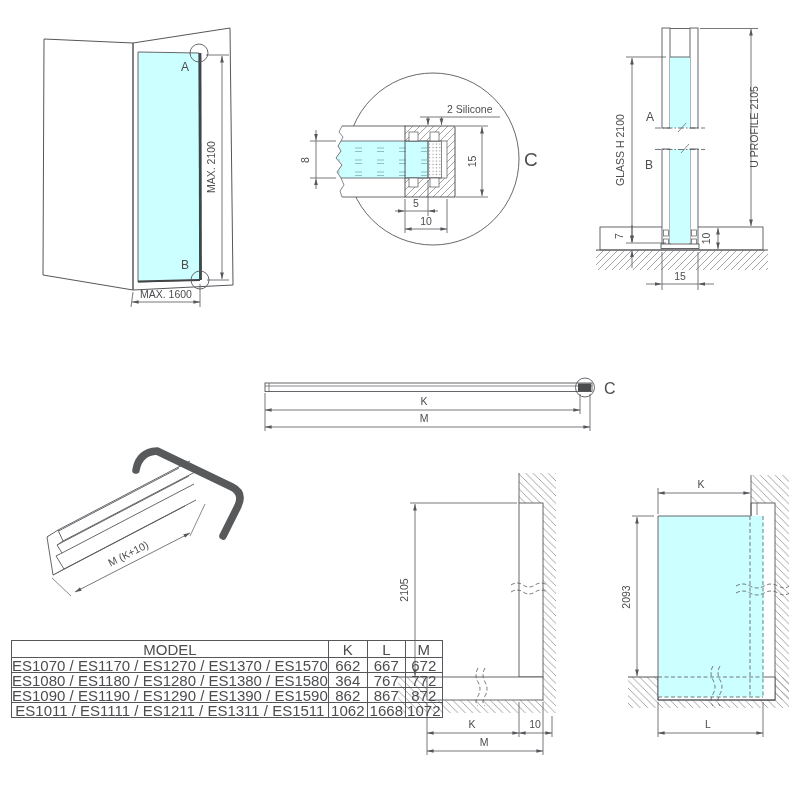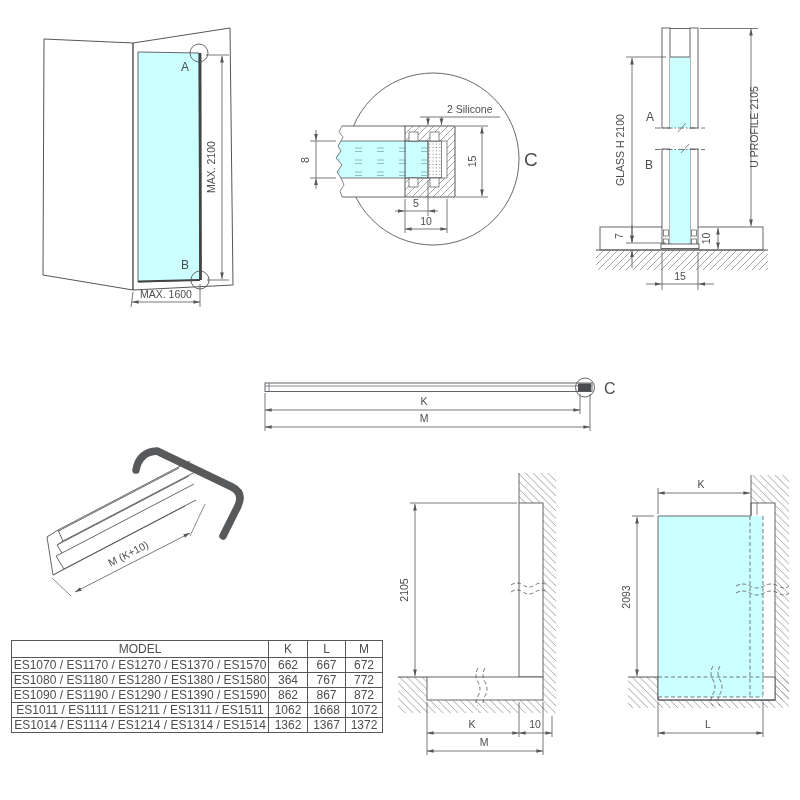--- a/index.html
+++ b/index.html
@@ -12,21 +12,21 @@
   svg text.cbar{font-size:16px;}
   .ln{stroke:#56575b;stroke-width:1;fill:none;}
   .ln9{stroke:#56575b;stroke-width:0.9;fill:none;}
   .thin{stroke:#56575b;stroke-width:0.7;fill:none;}
   .dim{stroke:#56575b;stroke-width:0.8;fill:none;}
   .dsh{stroke:#56575b;stroke-width:0.8;fill:none;stroke-dasharray:4 2.5;}
   .ddt{stroke:#56575b;stroke-width:0.8;fill:none;stroke-dasharray:6 2 1.5 2;}
   .wfill{fill:#ffffff;}
   .glass{fill:#ccffff;}
   .tablewrap{position:absolute;left:11px;top:640px;}
-  table.models{border-collapse:collapse;font-size:12px;color:#4c4d4f;table-layout:fixed;}
+  table.models{border-collapse:collapse;font-size:15px;color:#4c4d4f;table-layout:fixed;}
   table.models th,table.models td{border:1px solid #56575b;padding:0;height:14px;
       line-height:13px;font-weight:normal;white-space:nowrap;overflow:hidden;}
   table.models th{height:16px;text-align:center;}
   td.mcell{text-align:center;padding-left:3px;margin-top:43px;}
   td.ncell{text-align:center;}
   col.cmodel{width:257px;} col.ck{width:39px;} col.cl{width:38px;} col.cm{width:37px;}
 </style>
 </head>
 <body>
 
@@ -286,22 +286,16 @@
         <td class="ncell">862</td>
         <td class="ncell">867</td>
         <td class="ncell">872</td>
       </tr>
       <tr>
         <td class="mcell">ES1011 / ES1111 / ES1211 / ES1311 / ES1511</td>
         <td class="ncell">1062</td>
         <td class="ncell">1668</td>
         <td class="ncell">1072</td>
       </tr>
-      <tr>
-        <td class="mcell">ES1014 / ES1114 / ES1214 / ES1314 / ES1514</td>
-        <td class="ncell">1362</td>
-        <td class="ncell">1367</td>
-        <td class="ncell">1372</td>
-      </tr>
     </tbody>
   </table>
 </div>
 </div>
 
 </body></html>

